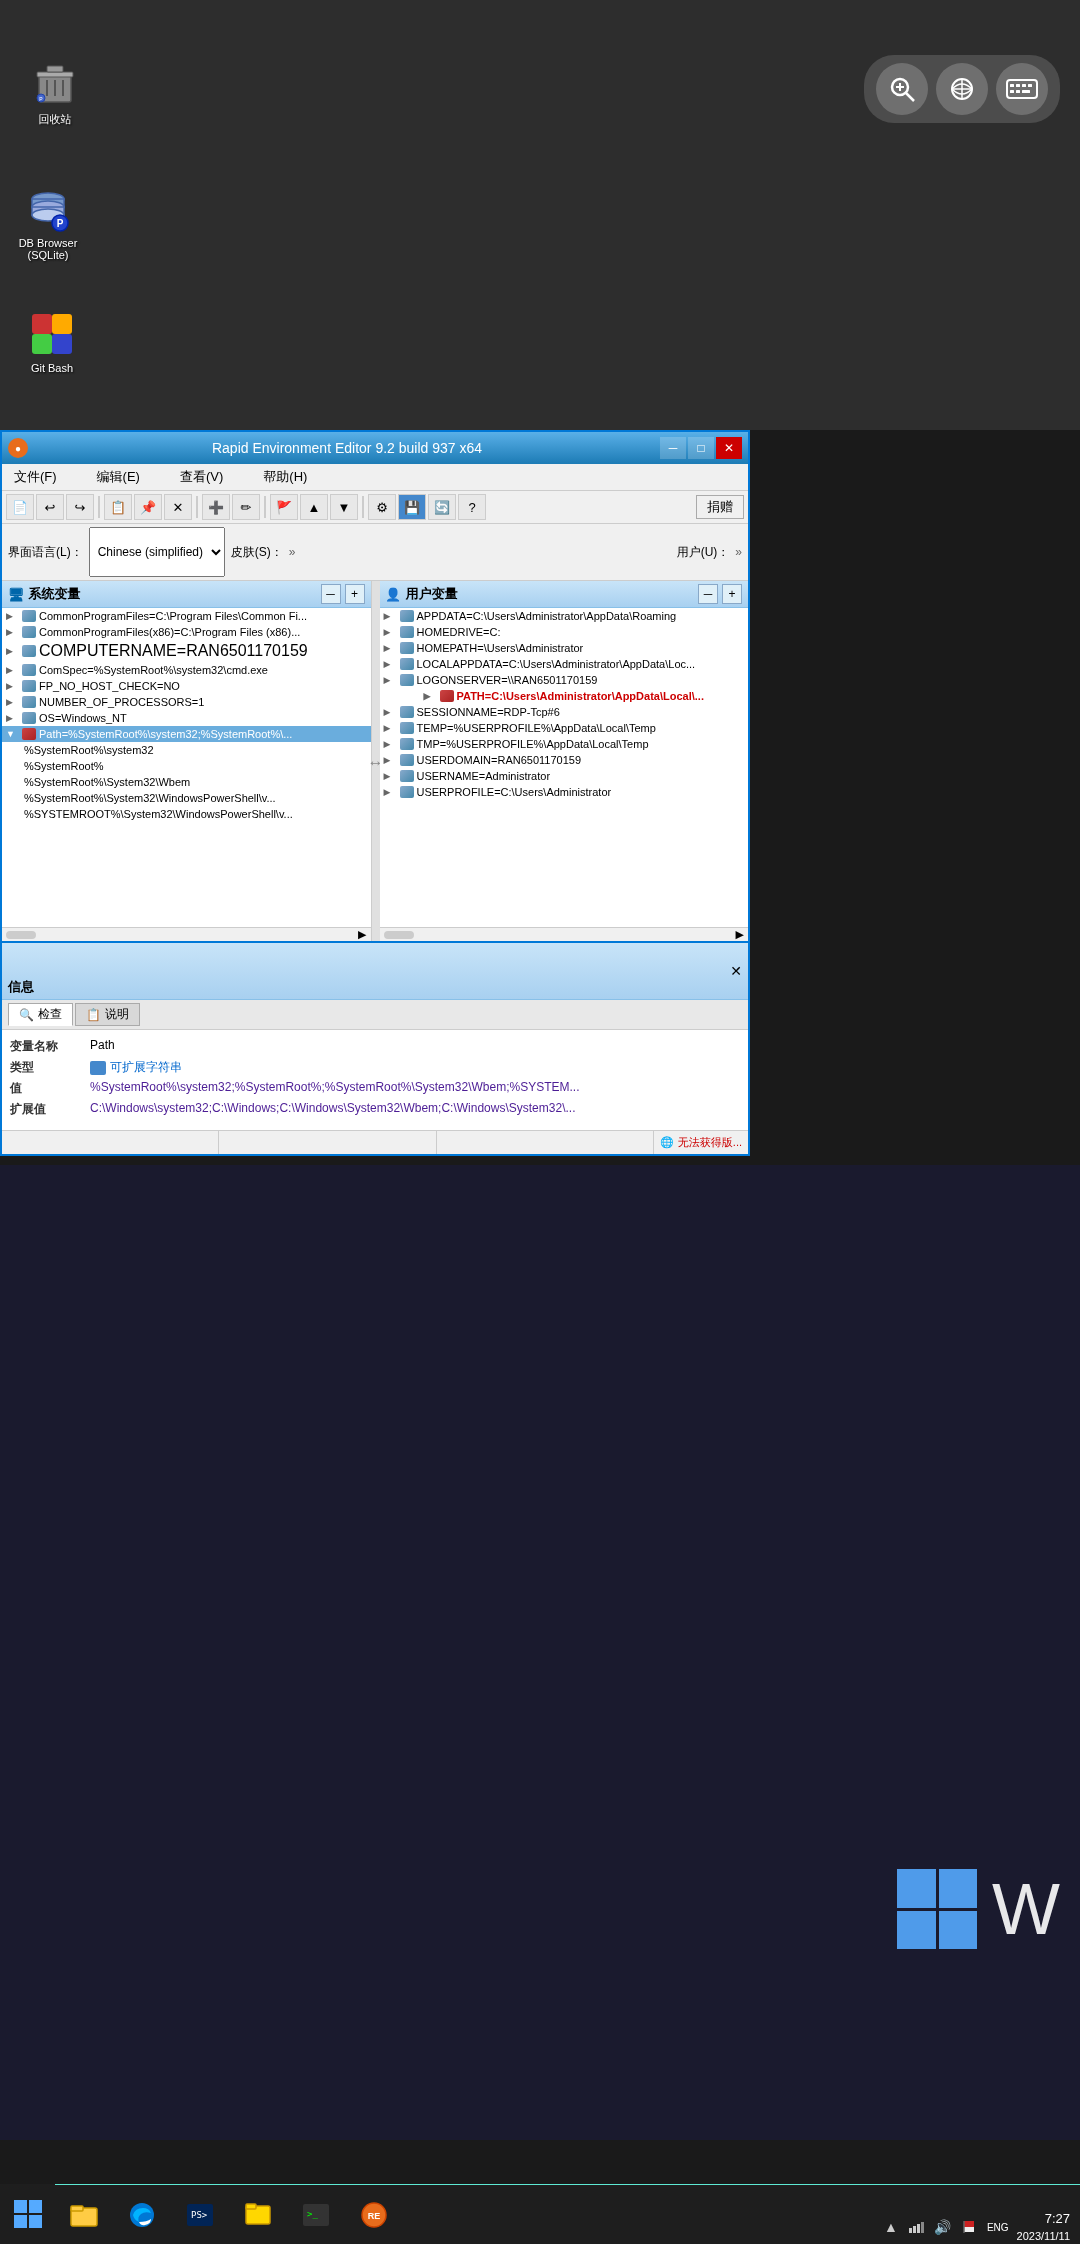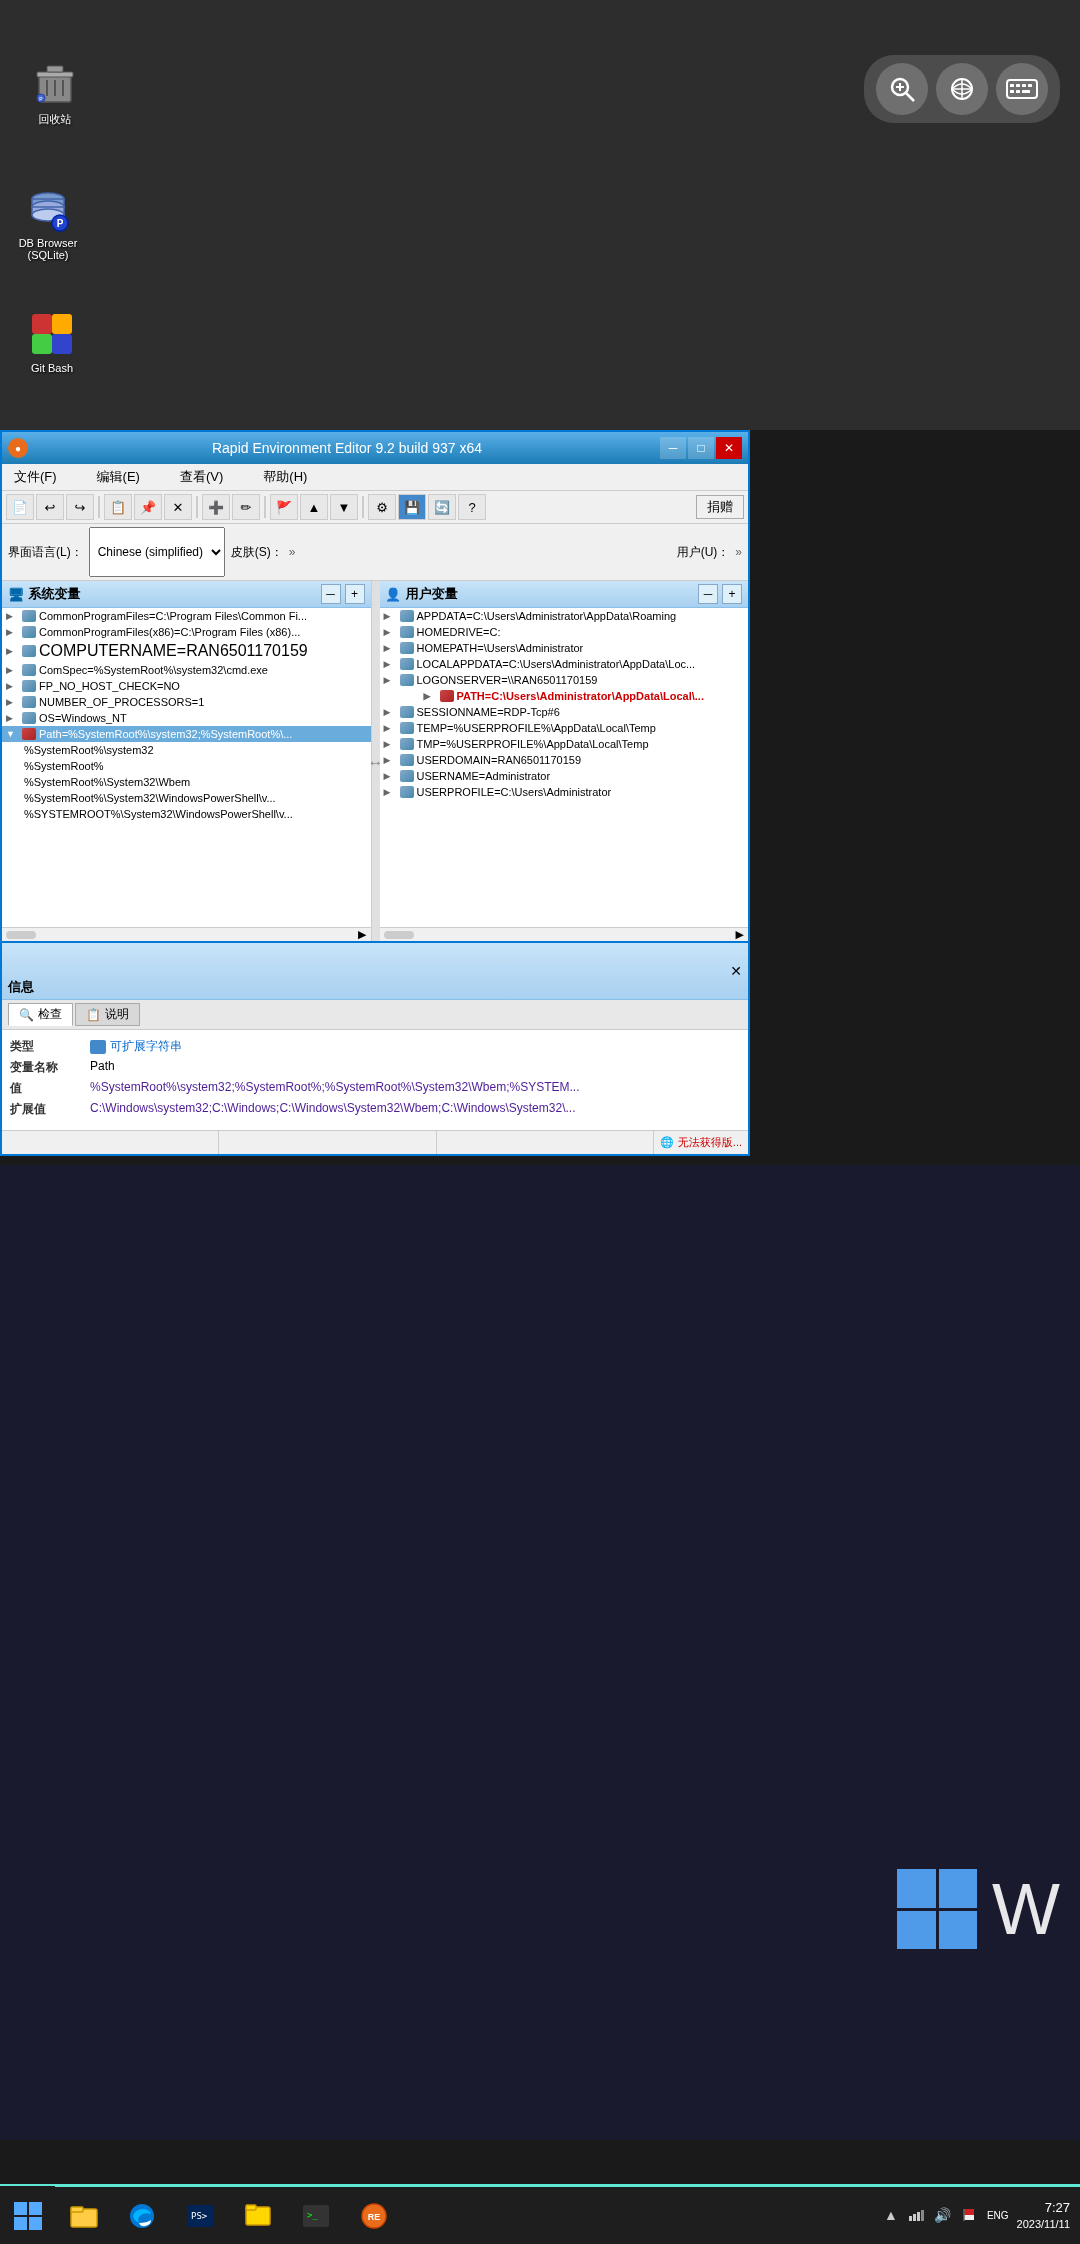--- a/index.html
+++ b/index.html
@@ -437,22 +437,22 @@
 
     
     .taskbar {
       position: absolute;
       bottom: 0;
       left: 0;
       width: 1080px;
       height: 60px;
       background: #1e1e1e;
       display: flex;
-      align-items: center;
-      border-top: 3px solid #5eead4;
+      align-items: flex-end;
+      border-top: 1px solid #5eead4;
     }
     .taskbar-start {
       width: 55px;
       height: 60px;
       display: flex;
       align-items: center;
       justify-content: center;
       cursor: pointer;
       background: #1e1e1e;
     }
@@ -850,29 +850,29 @@
         <span>🔍</span>
         <span>检查</span>
       </div>
       <div class="info-tab">
         <span>📋</span>
         <span>说明</span>
       </div>
     </div>
     <div class="info-content">
       <div class="info-row">
+        <span class="info-label">变量名称</span>
+        <span class="info-value">Path</span>
+      </div>
+      <div class="info-row">
         <span class="info-label">类型</span>
         <span class="info-value expandable-string">
           <span class="string-icon"></span>
           <span>可扩展字符串</span>
         </span>
-      </div>
-      <div class="info-row">
-        <span class="info-label">变量名称</span>
-        <span class="info-value">Path</span>
       </div>
       <div class="info-row">
         <span class="info-label">值</span>
         <span class="info-value path-value">%SystemRoot%\system32;%SystemRoot%;%SystemRoot%\System32\Wbem;%SYSTEM...</span>
       </div>
       <div class="info-row">
         <span class="info-label">扩展值</span>
         <span class="info-value path-value">C:\Windows\system32;C:\Windows;C:\Windows\System32\Wbem;C:\Windows\System32\...</span>
       </div>
     </div>

